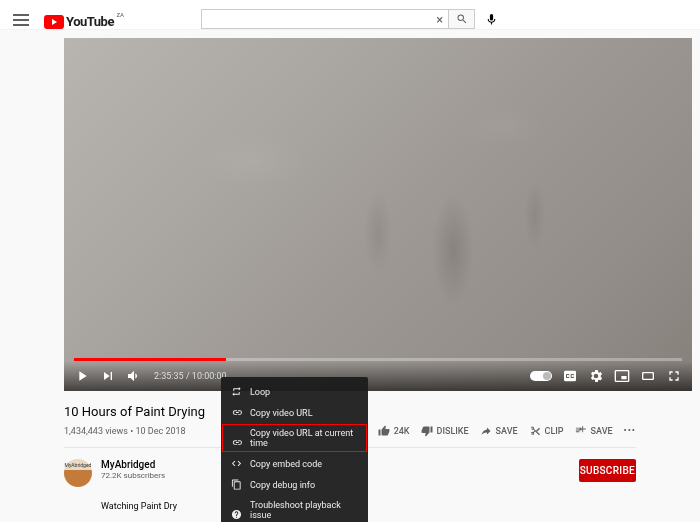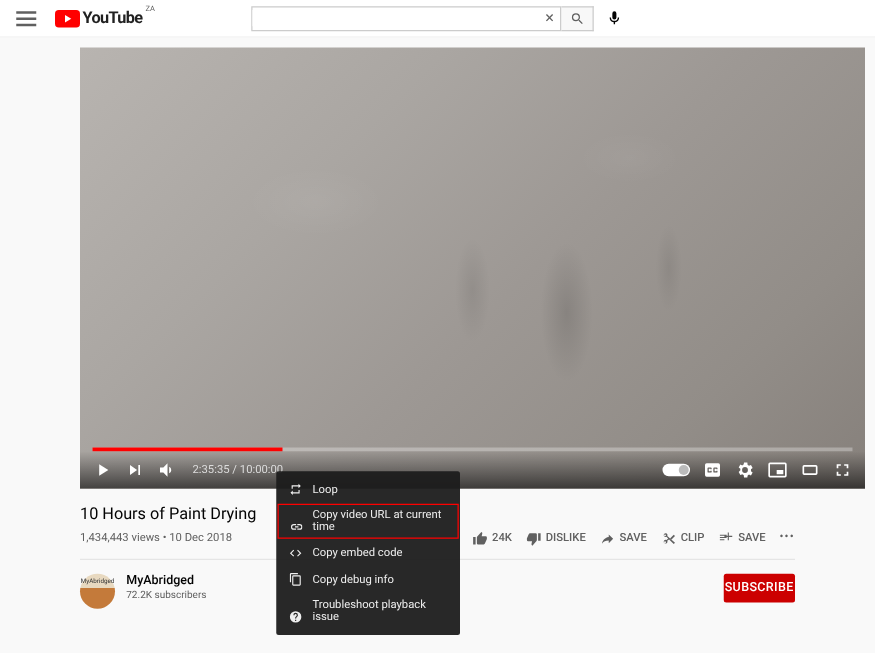--- a/index.html
+++ b/index.html
@@ -1,19 +1,19 @@
 <!DOCTYPE html>
 <html><head>
 <meta charset="utf-8">
 <style>
   * { margin: 0; padding: 0; box-sizing: border-box; font-family: Roboto, Arial, sans-serif; }
   body { width: 700px; height: 522px; background: #f9f9f9; overflow: hidden; position: relative; }
 
   
-  .header { height: 30px; background: #fff; display: flex; align-items: center; padding: 0 12px; position: relative; border-bottom: 1px solid rgba(0,0,0,0.05);}
+  .header { height: 30px; background: #fff; display: flex; align-items: flex-end; padding: 0 12px; position: relative; border-bottom: 1px solid rgba(0,0,0,0.05);}
   .hamburger { width: 18px; height: 18px; display:flex; flex-direction:column; justify-content:space-between; padding:3px 1px; cursor:pointer;}
   .hamburger span { height:2px; background:#606060; display:block; }
   .logo { display:flex; align-items:center; margin-left:14px; position:relative;}
   .logo-play { width:20px; height:14px; background:#ff0000; border-radius:3px; display:flex; align-items:center; justify-content:center;}
   .logo-play::after { content:""; border-left:5px solid #fff; border-top:3px solid transparent; border-bottom:3px solid transparent;}
   .logo-text { font-weight:700; font-size:13px; letter-spacing:-0.5px; margin-left:2px; color:#212121;}
   .logo-badge { font-size:6px; color:#606060; position:absolute; top:-3px; right:-10px;}
   .search-wrap { position:absolute; left:50%; transform:translateX(-50%); display:flex; align-items:center;}
   .search-box { width:248px; height:20px; border:1px solid #ccc; background:#fff; position:relative; display:flex; align-items:center;}
   .search-input { border:none; outline:none; width:100%; font-size:11px; padding:0 6px;}
@@ -201,31 +201,38 @@
 
     <div class="channel-row">
       <div class="avatar">MyAbridged</div>
       <div class="channel-info">
         <div class="channel-name">MyAbridged</div>
         <div class="subs">72.2K subscribers</div>
       </div>
       <button class="sub-btn">SUBSCRIBE</button>
     </div>
 
+    <div class="desc-head">Watching Paint Dry</div>
 
   </div>
 </div>
 
 <div class="ctx">
   <div class="ctx-item">
       <svg viewBox="0 0 24 24">
         <path d="M7 7h10v3l4-4-4-4v3H5v6h2V7zm10 10H7v-3l-4 4 4 4v-3h12v-6h-2v4z"></path>
       </svg>
       <span>Loop</span>
     </div>
+  <div class="ctx-item">
+      <svg viewBox="0 0 24 24">
+        <path d="M3.9 12a5 5 0 015-5h4v2h-4a3 3 0 000 6h4v2h-4a5 5 0 01-5-5zm7-1h6v2h-6v-2zm4-4h4a5 5 0 010 10h-4v-2h4a3 3 0 000-6h-4V7z"></path>
+      </svg>
+      <span>Copy video URL</span>
+    </div>
   <div class="ctx-item hl">
       <svg viewBox="0 0 24 24">
         <path d="M3.9 12a5 5 0 015-5h4v2h-4a3 3 0 000 6h4v2h-4a5 5 0 01-5-5zm7-1h6v2h-6v-2zm4-4h4a5 5 0 010 10h-4v-2h4a3 3 0 000-6h-4V7z"></path>
       </svg>
       <span>Copy video URL at current time</span>
     </div>
   <div class="ctx-item">
       <svg viewBox="0 0 24 24">
         <path d="M9.4 16.6L4.8 12l4.6-4.6L8 6l-6 6 6 6 1.4-1.4zm5.2 0l4.6-4.6-4.6-4.6L16 6l6 6-6 6-1.4-1.4z"></path>
       </svg>

